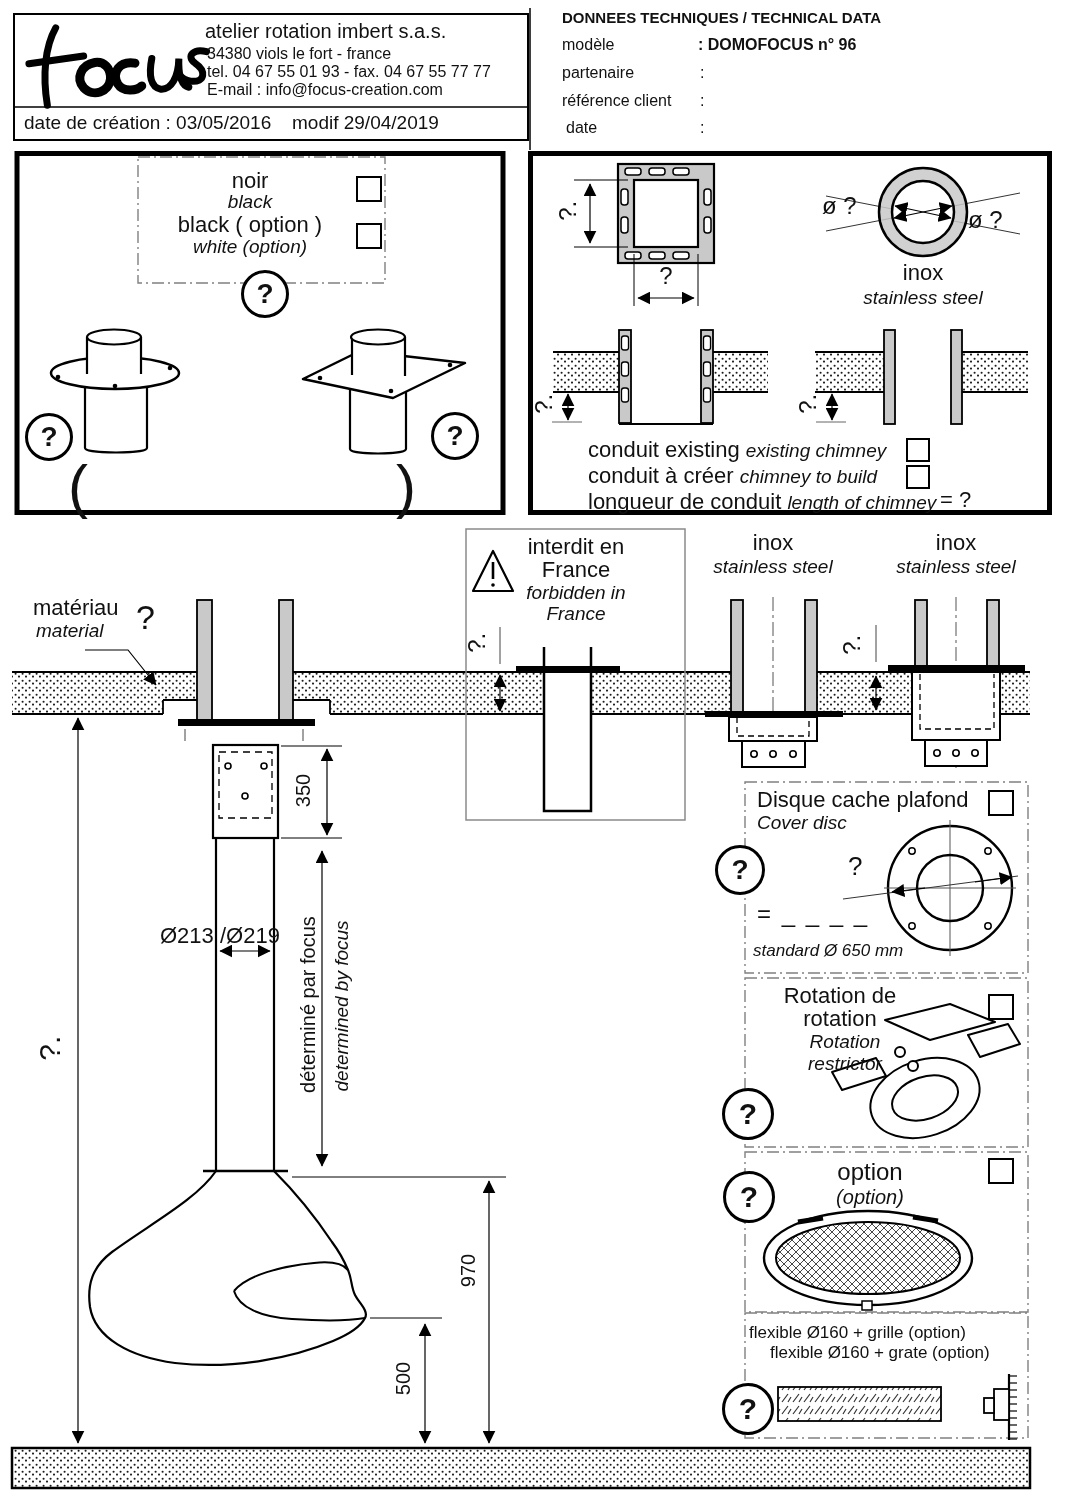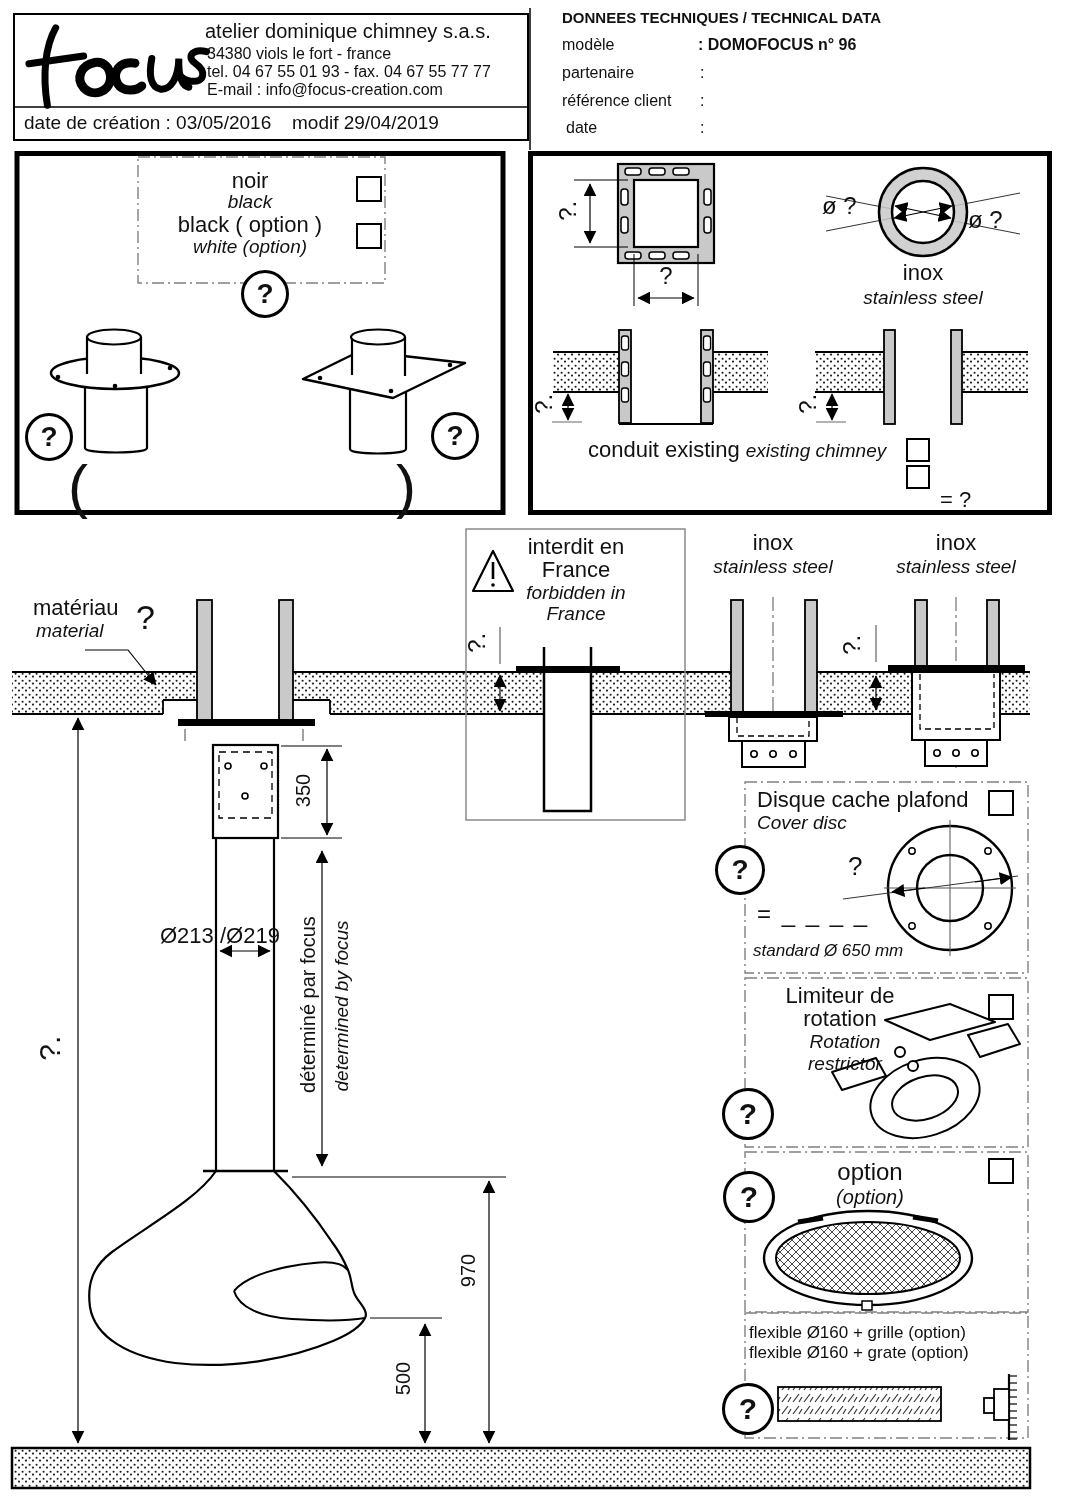--- a/index.html
+++ b/index.html
@@ -319,21 +319,21 @@
       <line x1="1009" y1="1418" x2="1017" y2="1418"></line>
           <line x1="1009" y1="1425" x2="1017" y2="1425"></line>
       <line x1="1009" y1="1432" x2="1017" y2="1432"></line>
           <line x1="1009" y1="1439" x2="1017" y2="1439"></line>
     </g>
   </g>
 
   <rect x="12" y="1448" width="1018" height="40" fill="url(#dots)" stroke="#000" stroke-width="2.5"></rect>
 </svg>
 
-<div class="t s20" style="left:205px;top:20px">atelier dominique chimney s.a.s.</div>
+<div class="t s20" style="left:205px;top:20px">atelier rotation imbert s.a.s.</div>
 <div class="t s16" style="left:207px;top:45px">34380 viols le fort  -   france</div>
 <div class="t s16" style="left:207px;top:63px">tel. 04 67 55 01 93  -   fax. 04 67 55 77 77</div>
 <div class="t s16" style="left:207px;top:81px">E-mail : info@focus-creation.com</div>
 <div class="t s19" style="left:24px;top:112px">date de création : 03/05/2016</div>
 <div class="t s19" style="left:292px;top:112px">modif 29/04/2019</div>
 <div class="t s15 b" style="left:562px;top:9px">DONNEES TECHNIQUES / TECHNICAL DATA</div>
 <div class="t s16" style="left:562px;top:36px">modèle</div>
 <div class="t s16 b" style="left:698px;top:36px">: DOMOFOCUS  n° 96</div>
 <div class="t s16" style="left:562px;top:64px">partenaire</div>
 <div class="t s16" style="left:700px;top:64px">:</div>
@@ -356,20 +356,22 @@
 <div class="t s24 c" style="left:648px;top:262px;width:36px">?</div>
 <div class="t s24" style="left:822px;top:192px">ø ?</div>
 <div class="t s24" style="left:968px;top:206px">ø ?</div>
 <div class="t s22 c" style="left:858px;top:260px;width:130px">inox</div>
 <div class="t s19 c i" style="left:853px;top:287px;width:140px">stainless steel</div>
 
 <div class="t s24 c rot" style="left:444px;top:390px;width:200px">?.</div>
 <div class="t s24 c rot" style="left:708px;top:390px;width:200px">?.</div>
 
 <div class="t s22" style="left:588px;top:437px"><span>conduit existing</span> <span class="i s19">existing chimney</span></div>
+<div class="t s22" style="left:588px;top:463px"><span>conduit à créer</span> <span class="i s19">chimney to build</span></div>
+<div class="t s22" style="left:588px;top:489px"><span>longueur de conduit</span> <span class="i s19">length of chimney</span></div>
 <div class="t s22" style="left:940px;top:487px">= ?</div>
 <div class="cb" style="left:906px;top:438px;width:24px;height:24px"></div>
 <div class="cb" style="left:906px;top:465px;width:24px;height:24px"></div>
 
 <div class="t s22 c" style="left:486px;top:534px;width:180px">interdit en</div>
 <div class="t s22 c" style="left:486px;top:557px;width:180px">France</div>
 <div class="t s19 c i" style="left:486px;top:582px;width:180px">forbidden in</div>
 <div class="t s19 c i" style="left:486px;top:603px;width:180px">France</div>
 <div class="t s22 c" style="left:703px;top:530px;width:140px">inox</div>
 <div class="t s19 c i" style="left:698px;top:556px;width:150px">stainless steel</div>
@@ -391,32 +393,32 @@
 <div class="t s20 c rot" style="left:303px;top:1367px;width:200px">500</div>
 <div class="t s30 c rot" style="left:-50px;top:1031px;width:200px">?.</div>
 
 <div class="t s22" style="left:757px;top:787px">Disque cache plafond</div>
 <div class="t s19 i" style="left:757px;top:812px">Cover disc</div>
 <div class="t s24" style="left:757px;top:900px;letter-spacing:2px">= _ _ _ _</div>
 <div class="t s17 i" style="left:753px;top:941px">standard Ø 650 mm</div>
 <div class="t s26" style="left:848px;top:852px">?</div>
 <div class="cb" style="left:988px;top:790px;width:26px;height:26px"></div>
 
-<div class="t s22 c" style="left:755px;top:983px;width:170px">Limiteur de</div>
+<div class="t s22 c" style="left:755px;top:983px;width:170px">Rotation de</div>
 <div class="t s22 c" style="left:755px;top:1006px;width:170px">rotation</div>
 <div class="t s19 c i" style="left:770px;top:1031px;width:150px">Rotation</div>
 <div class="t s19 c i" style="left:770px;top:1053px;width:150px">restrictor</div>
 <div class="cb" style="left:988px;top:994px;width:26px;height:26px"></div>
 
 <div class="t s24 c" style="left:785px;top:1158px;width:170px">option</div>
 <div class="t s20 c i" style="left:785px;top:1186px;width:170px">(option)</div>
 <div class="cb" style="left:988px;top:1158px;width:26px;height:26px"></div>
 
 <div class="t s17" style="left:749px;top:1323px">flexible Ø160 + grille (option)</div>
-<div class="t s17" style="left:749px;top:1343px">flexible Ø160 + grate (option)</div>
+<div class="t s17" style="left:770px;top:1343px">flexible Ø160 + grate (option)</div>
 
 <div class="qc" style="left:241px;top:270px;width:42px;height:42px;font-size:28px">
       <span>?</span>
     </div>
 <div class="qc" style="left:25px;top:413px;width:42px;height:42px;font-size:28px">
       <span>?</span>
     </div>
 <div class="qc" style="left:431px;top:412px;width:42px;height:42px;font-size:28px">
       <span>?</span>
     </div>

